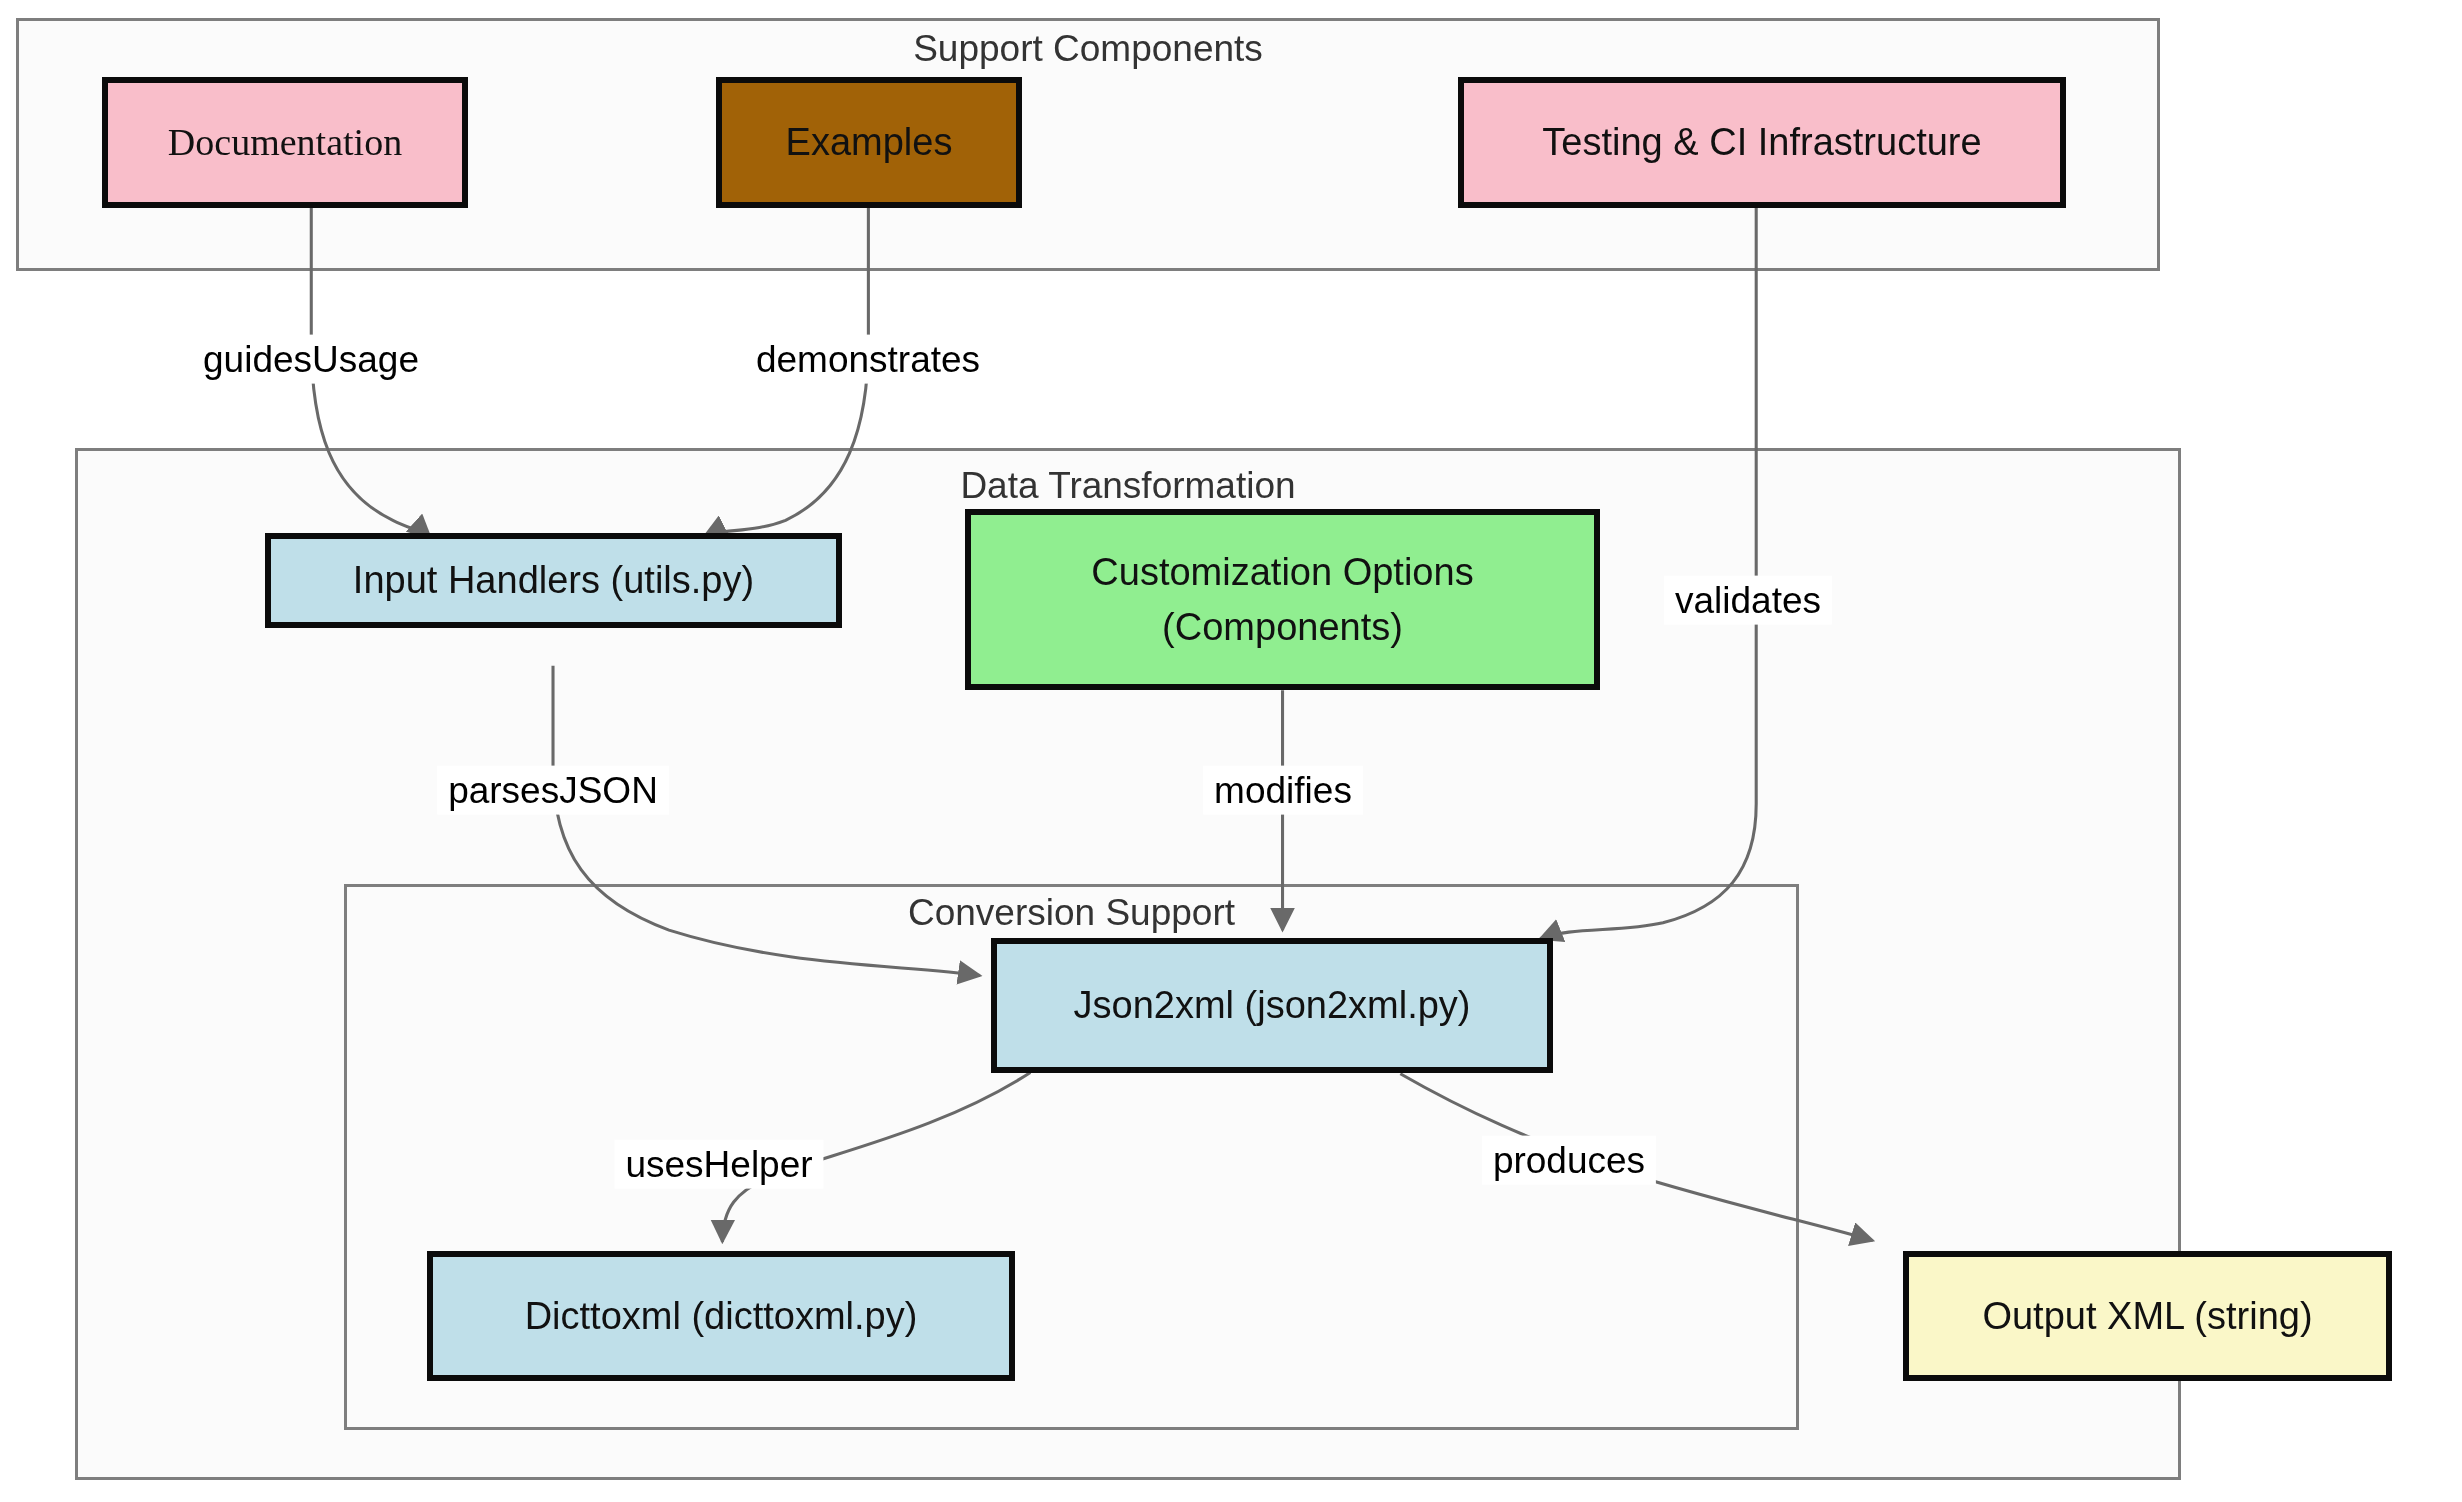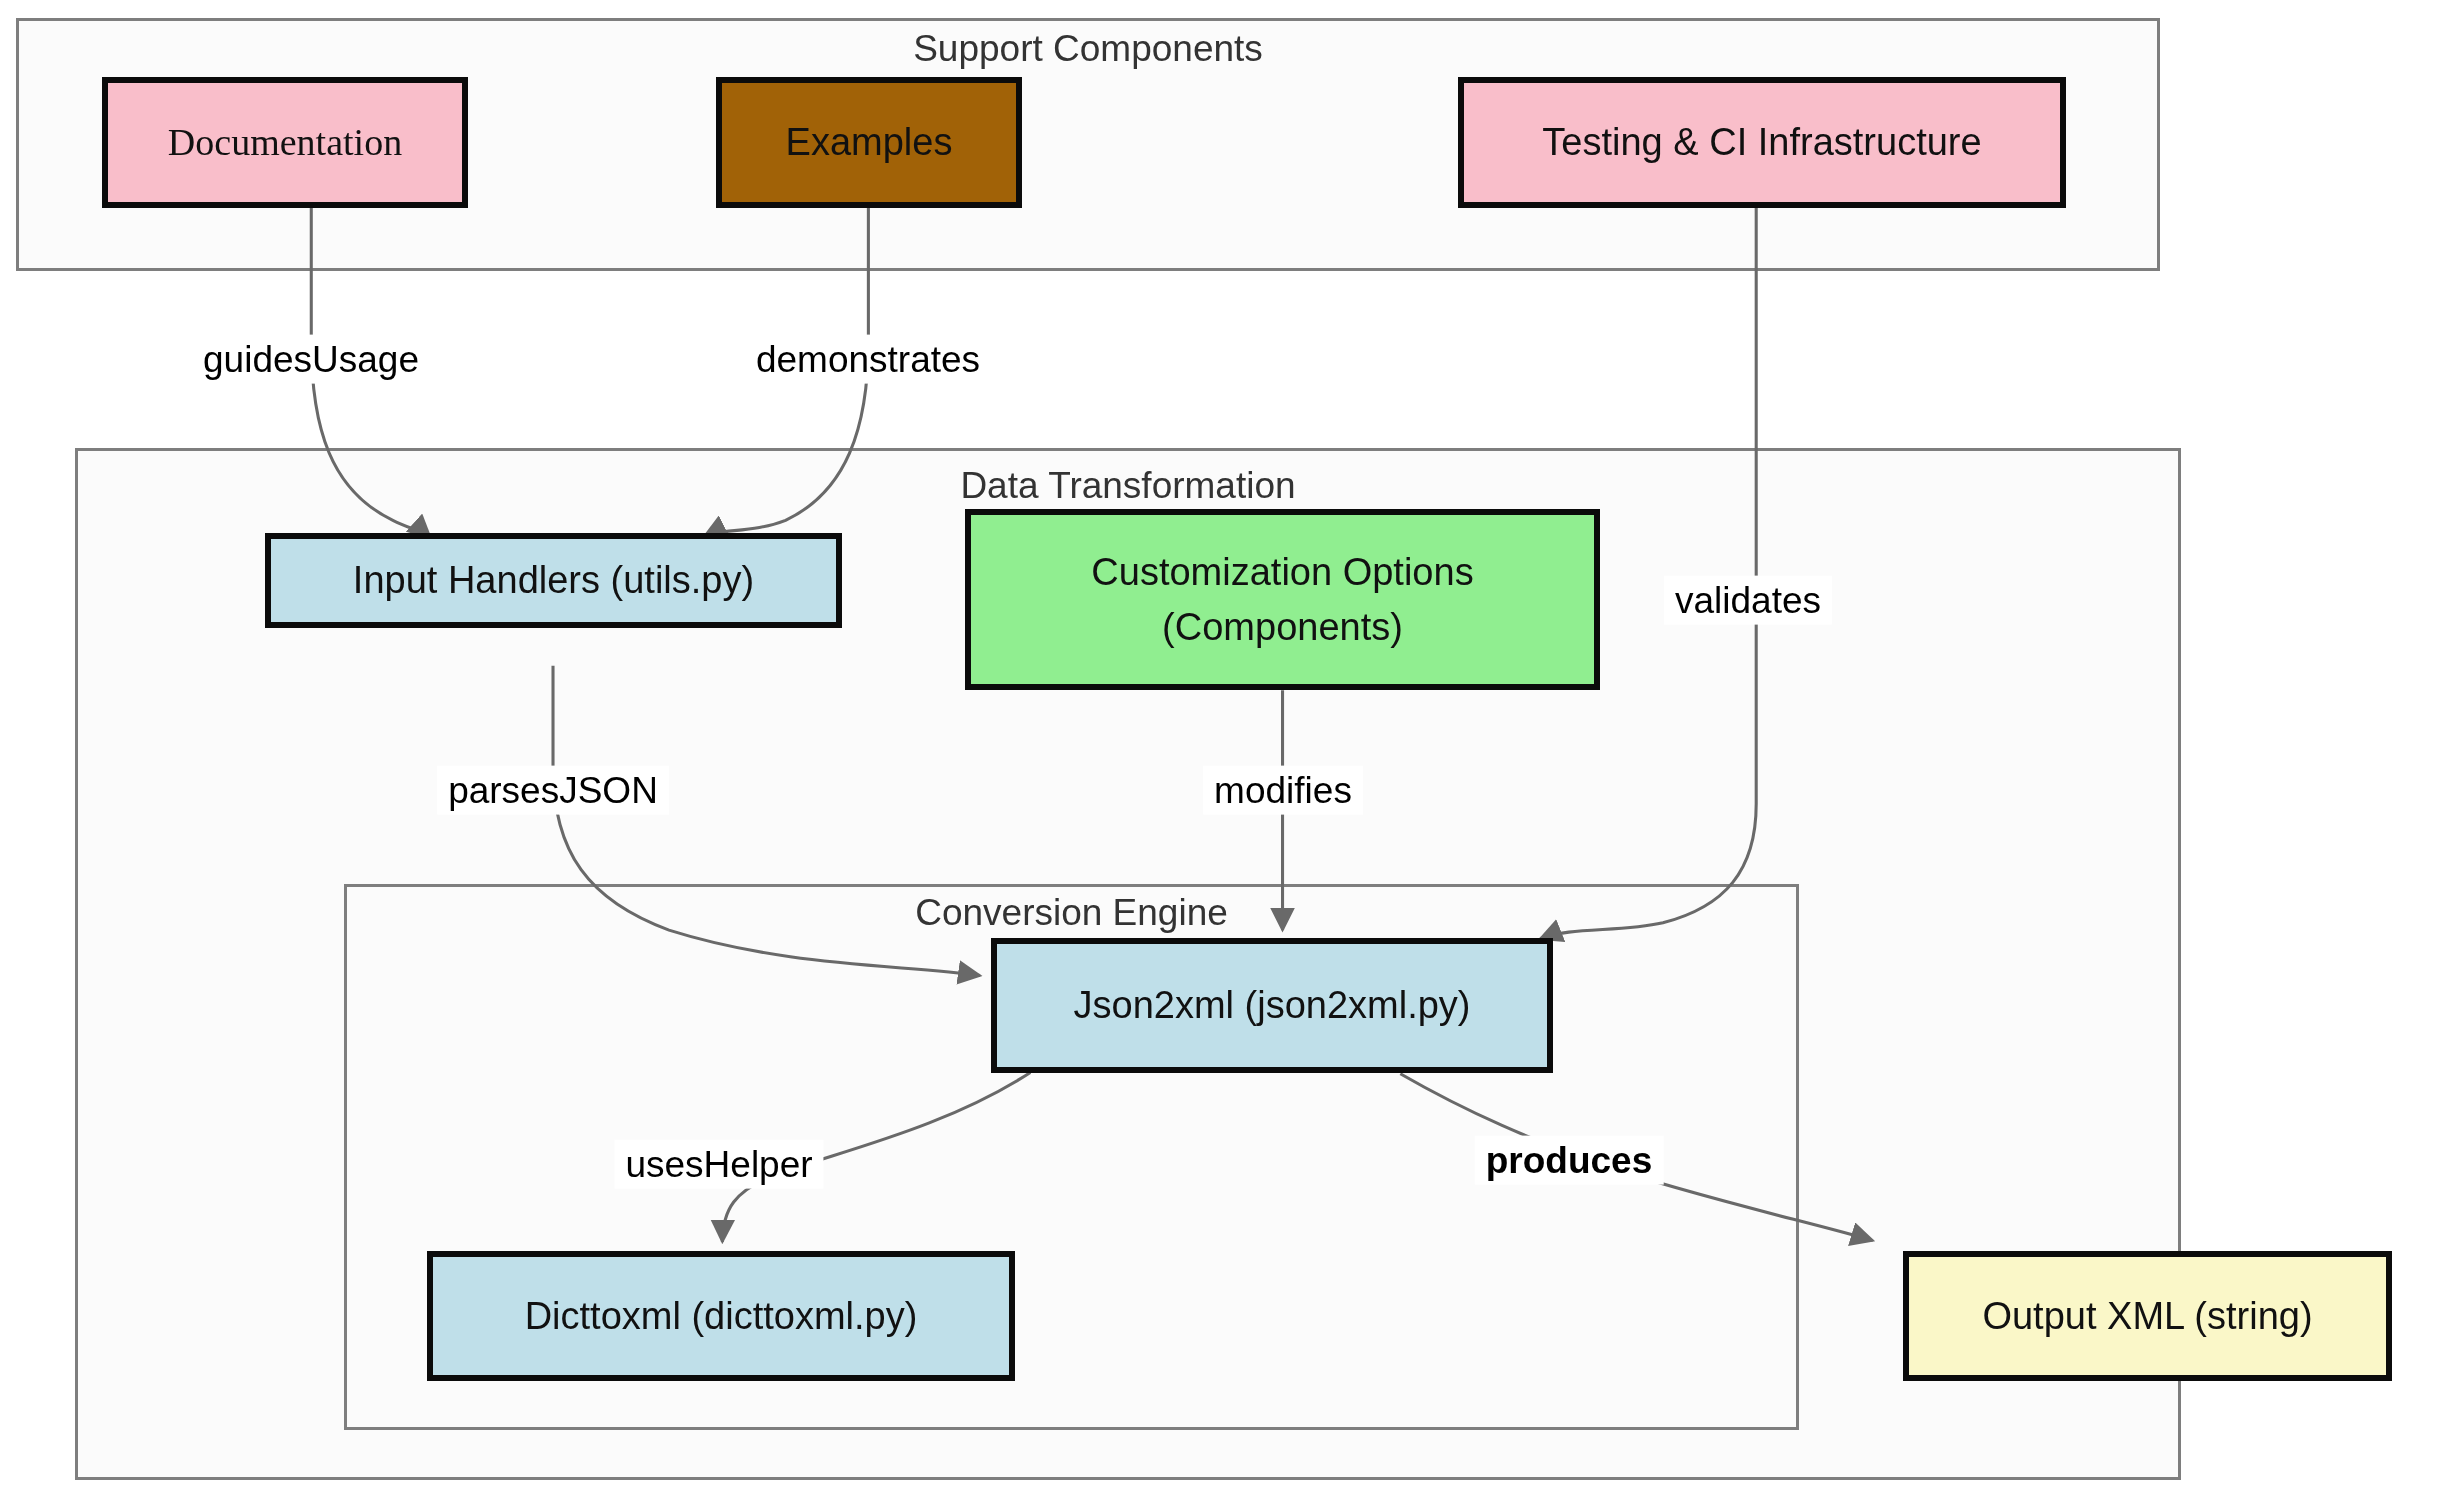--- a/index.html
+++ b/index.html
@@ -75,21 +75,21 @@
 
   <div class="cluster" style="left:16px; top:18.4px; width:2144px; height:253px;">
     <div class="cluster-title" style="top:8.6px;">Support Components</div>
   </div>
 
   <div class="cluster" style="left:75px; top:448px; width:2106px; height:1032px;">
     <div class="cluster-title" style="top:16px;">Data Transformation</div>
   </div>
 
   <div class="cluster" style="left:344px; top:884px; width:1455px; height:546px;">
-    <div class="cluster-title" style="top:7.4px;">Conversion Engine</div>
+    <div class="cluster-title" style="top:7.4px;">Conversion Support</div>
   </div>
 
   <svg id="edges" viewBox="0 0 4012 2448">
     <defs>
       <marker id="arrow" viewBox="0 0 10 10" refX="9" refY="5" markerWidth="8" markerHeight="8" markerUnits="strokeWidth" orient="auto-start-reverse">
         <path d="M 0 0 L 10 5 L 0 10 z" fill="#696969"></path>
       </marker>
     </defs>
     <path class="edge" d="M 507 338 L 507 555 C 507 700, 540 800, 640 848 C 668 862, 690 866, 701 876" marker-end="url(#arrow)"></path>
     <path class="edge" d="M 1415 338 L 1415 555 C 1415 700, 1378 802, 1280 848 C 1230 868, 1172 862, 1148 874" marker-end="url(#arrow)"></path>
@@ -99,21 +99,21 @@
     <path class="edge" d="M 1679 1748 C 1540 1838, 1370 1876, 1268 1913 C 1195 1940, 1178 1972, 1177 2024" marker-end="url(#arrow)"></path>
     <path class="edge" d="M 2282 1750 C 2400 1818, 2500 1858, 2600 1896 C 2790 1958, 2960 1994, 3052 2022" marker-end="url(#arrow)"></path>
   </svg>
 
   <div class="edge-label" style="left:311px; top:359px;">guidesUsage</div>
   <div class="edge-label" style="left:868px; top:359px;">demonstrates</div>
   <div class="edge-label" style="left:1748px; top:600px;">validates</div>
   <div class="edge-label" style="left:553px; top:790px;">parsesJSON</div>
   <div class="edge-label" style="left:1283px; top:790px;">modifies</div>
   <div class="edge-label" style="left:719px; top:1164px;">usesHelper</div>
-  <div class="edge-label" style="left:1569px; top:1160px;font-weight:bold;">produces</div>
+  <div class="edge-label" style="left:1569px; top:1160px;">produces</div>
 
   <div class="node" style="left: 102px; top: 77px; width: 366px; height: 131px; background: rgb(249, 190, 202); font-family: Liberation Serif, serif;">
     <span>Documentation</span>
   </div>
 
   <div class="node" style="left: 716px; top: 77px; width: 306px; height: 131px; background: #a16207;">
     <span>Examples</span>
   </div>
 
   <div class="node" style="left: 1458px; top: 77px; width: 608px; height: 131px; background: rgb(249, 190, 202);">

